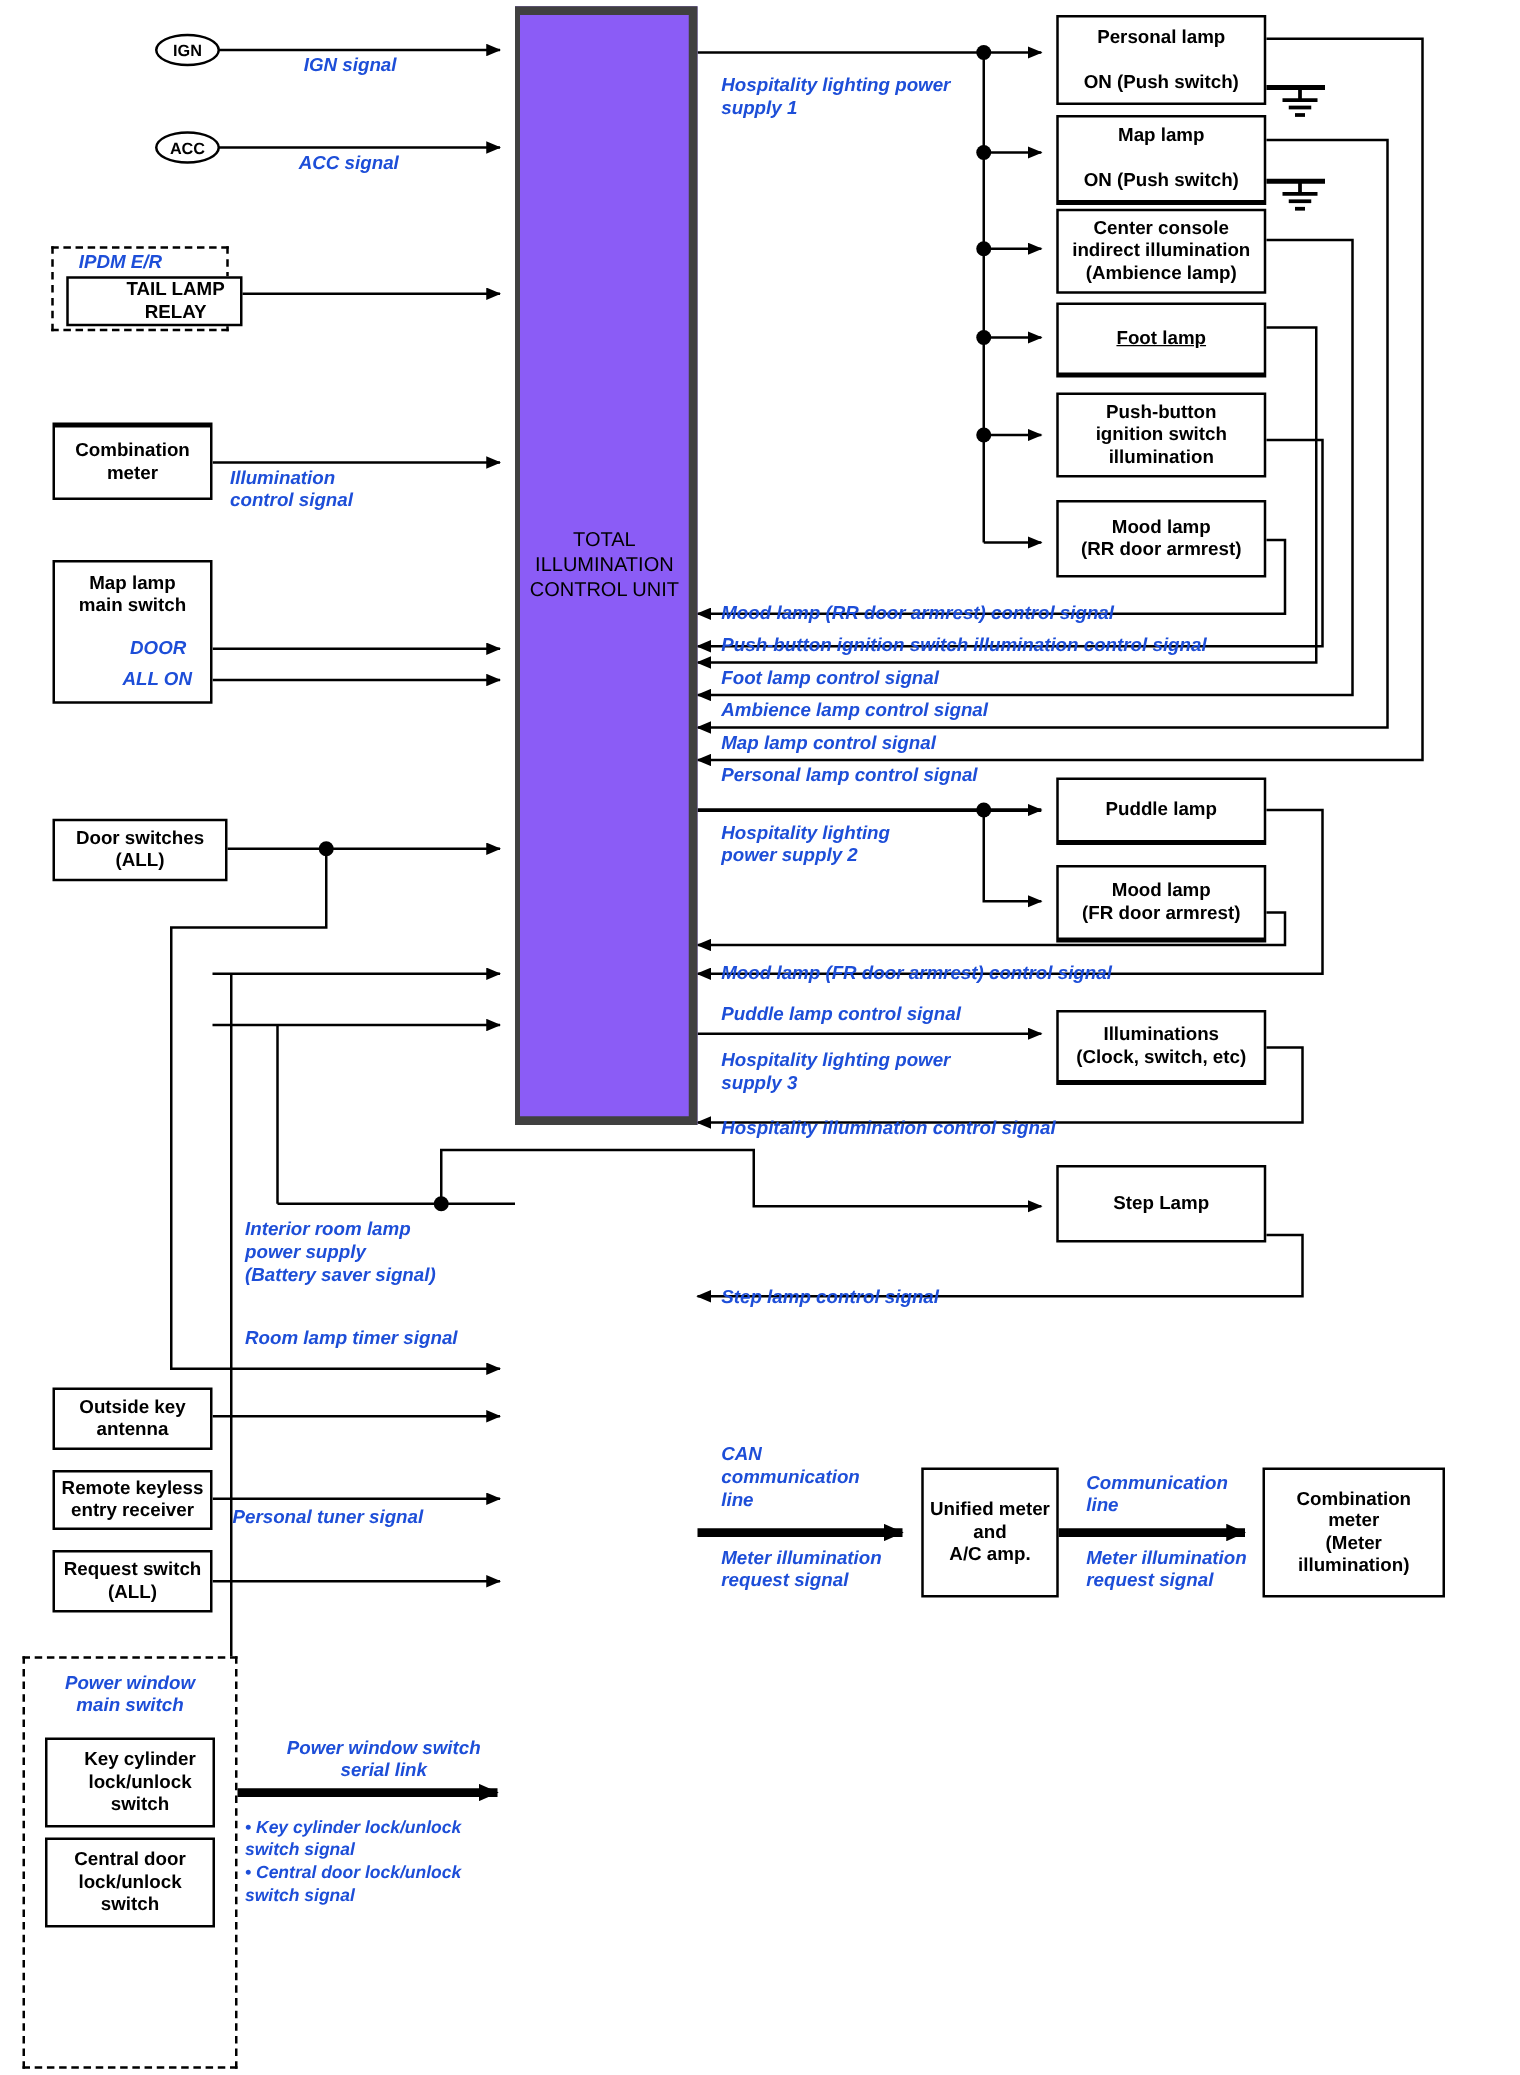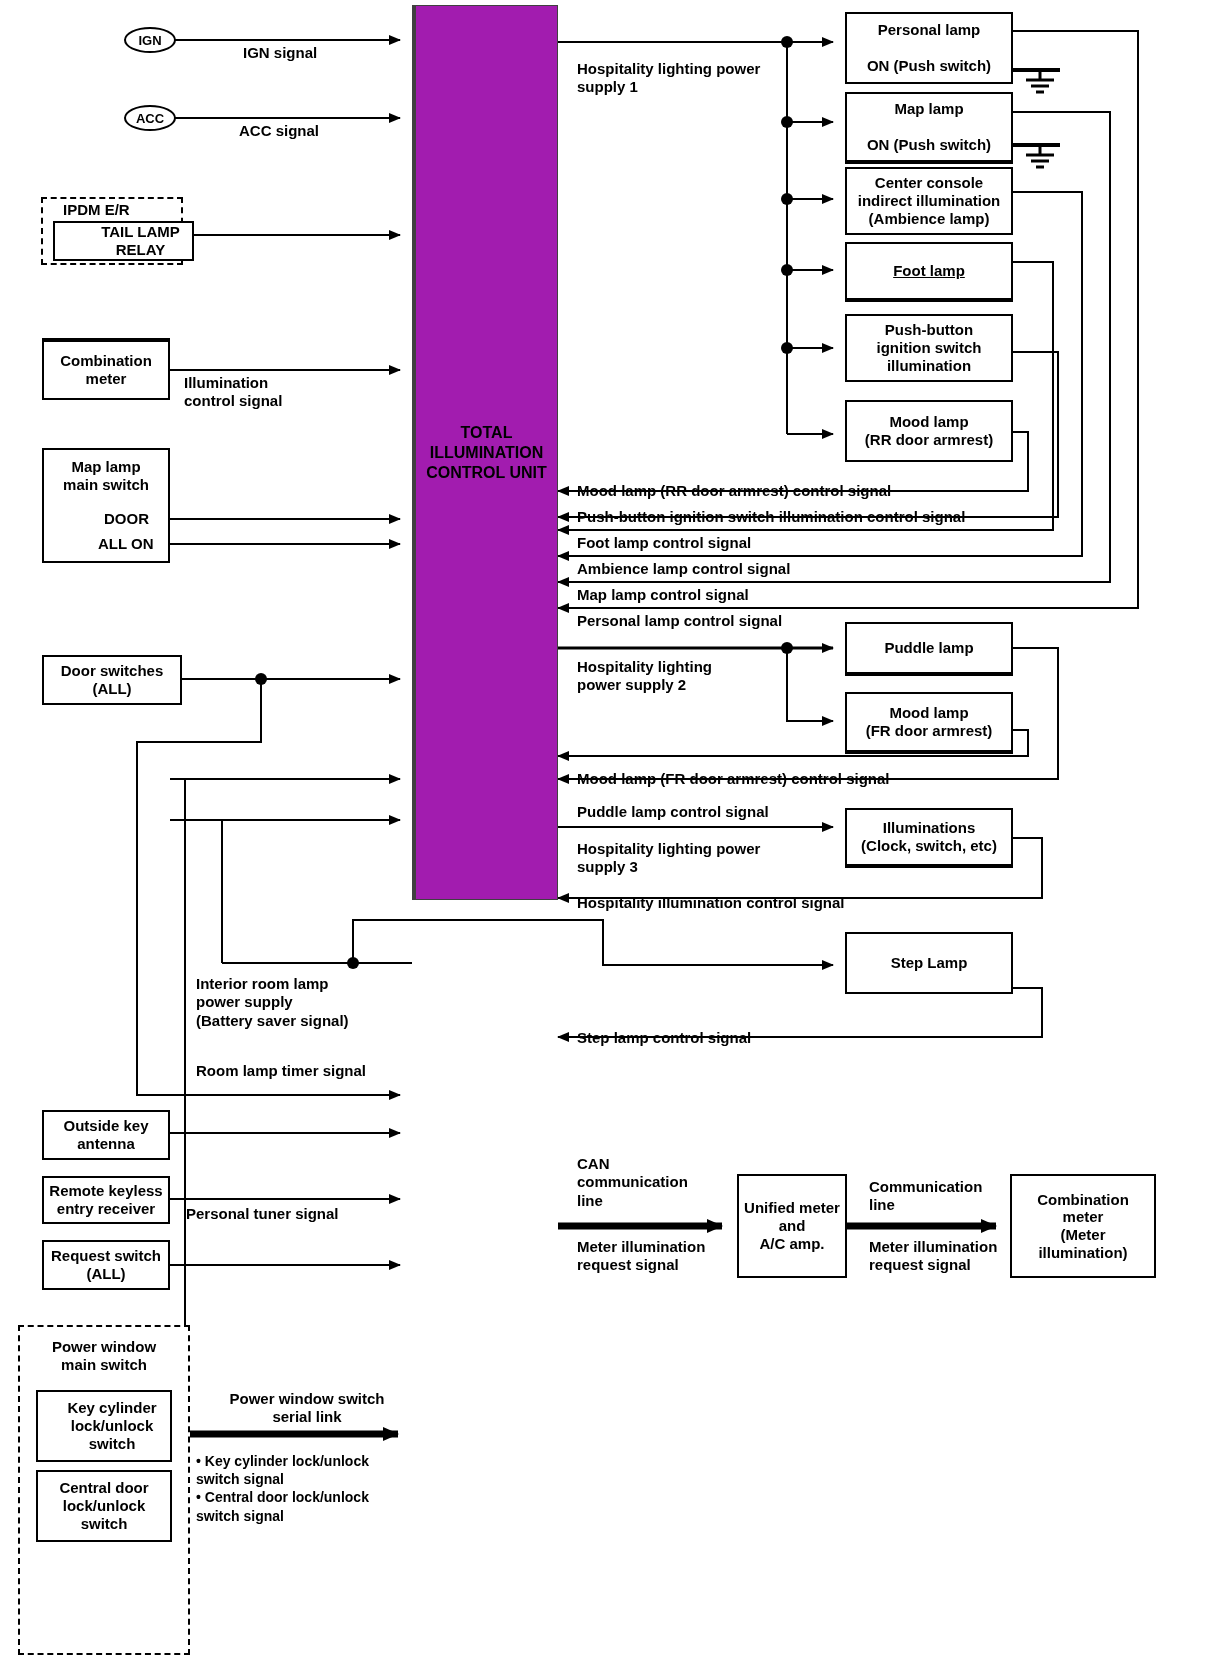--- a/index.html
+++ b/index.html
@@ -3,27 +3,27 @@
 <meta charset="utf-8">
 <style>
   html,body{margin:0;padding:0;background:#ffffff;}
   body{font-family:"Liberation Sans","DejaVu Sans",sans-serif;}
   #stage{position:relative;width:1216px;height:1660px;background:#fff;overflow:hidden;}
   svg.wires{position:absolute;left:0;top:0;width:1216px;height:1660px;}
   .box{position:absolute;box-sizing:border-box;border:2px solid #000;background:#fff;
        display:flex;flex-direction:column;align-items:center;justify-content:center;
        text-align:center;font-size:15px;color:#000;line-height:1.18;font-weight:600;}
   .dashbox{position:absolute;box-sizing:border-box;border:2px dashed #000;background:#fff;}
-  .lbl{position:absolute;font-size:15px;color:#000000;line-height:1.22;white-space:pre-line;font-weight:600;}
+  .lbl{position:absolute;font-size:15px;color:#1d4ed8;line-height:1.22;white-space:pre-line;font-weight:600;font-style:italic;}
   .ell{position:absolute;box-sizing:border-box;border:2px solid #000;border-radius:50%;
        background:#fff;display:flex;align-items:center;justify-content:center;
        font-size:13px;font-weight:700;}
-  .ctr{position:absolute;box-sizing:border-box;border:1px solid #404040;background:#a21caf;
+  .ctr{position:absolute;box-sizing:border-box;border:7px solid #404040;background:#8b5cf6;
        display:flex;align-items:center;justify-content:center;text-align:center;
-       font-size:16px;font-weight:700;line-height:1.25;}
+       font-size:16px;font-weight:400;line-height:1.25;}
 </style>
 </head>
 <body>
 
 <div id="stage">
 
   <svg class="wires" viewBox="0 0 1216 1660">
     <defs>
       <marker id="ah" markerWidth="12" markerHeight="10" refX="11" refY="5" orient="auto" markerUnits="userSpaceOnUse">
         <path d="M0,0 L12,5 L0,10 z" fill="#000"></path>

